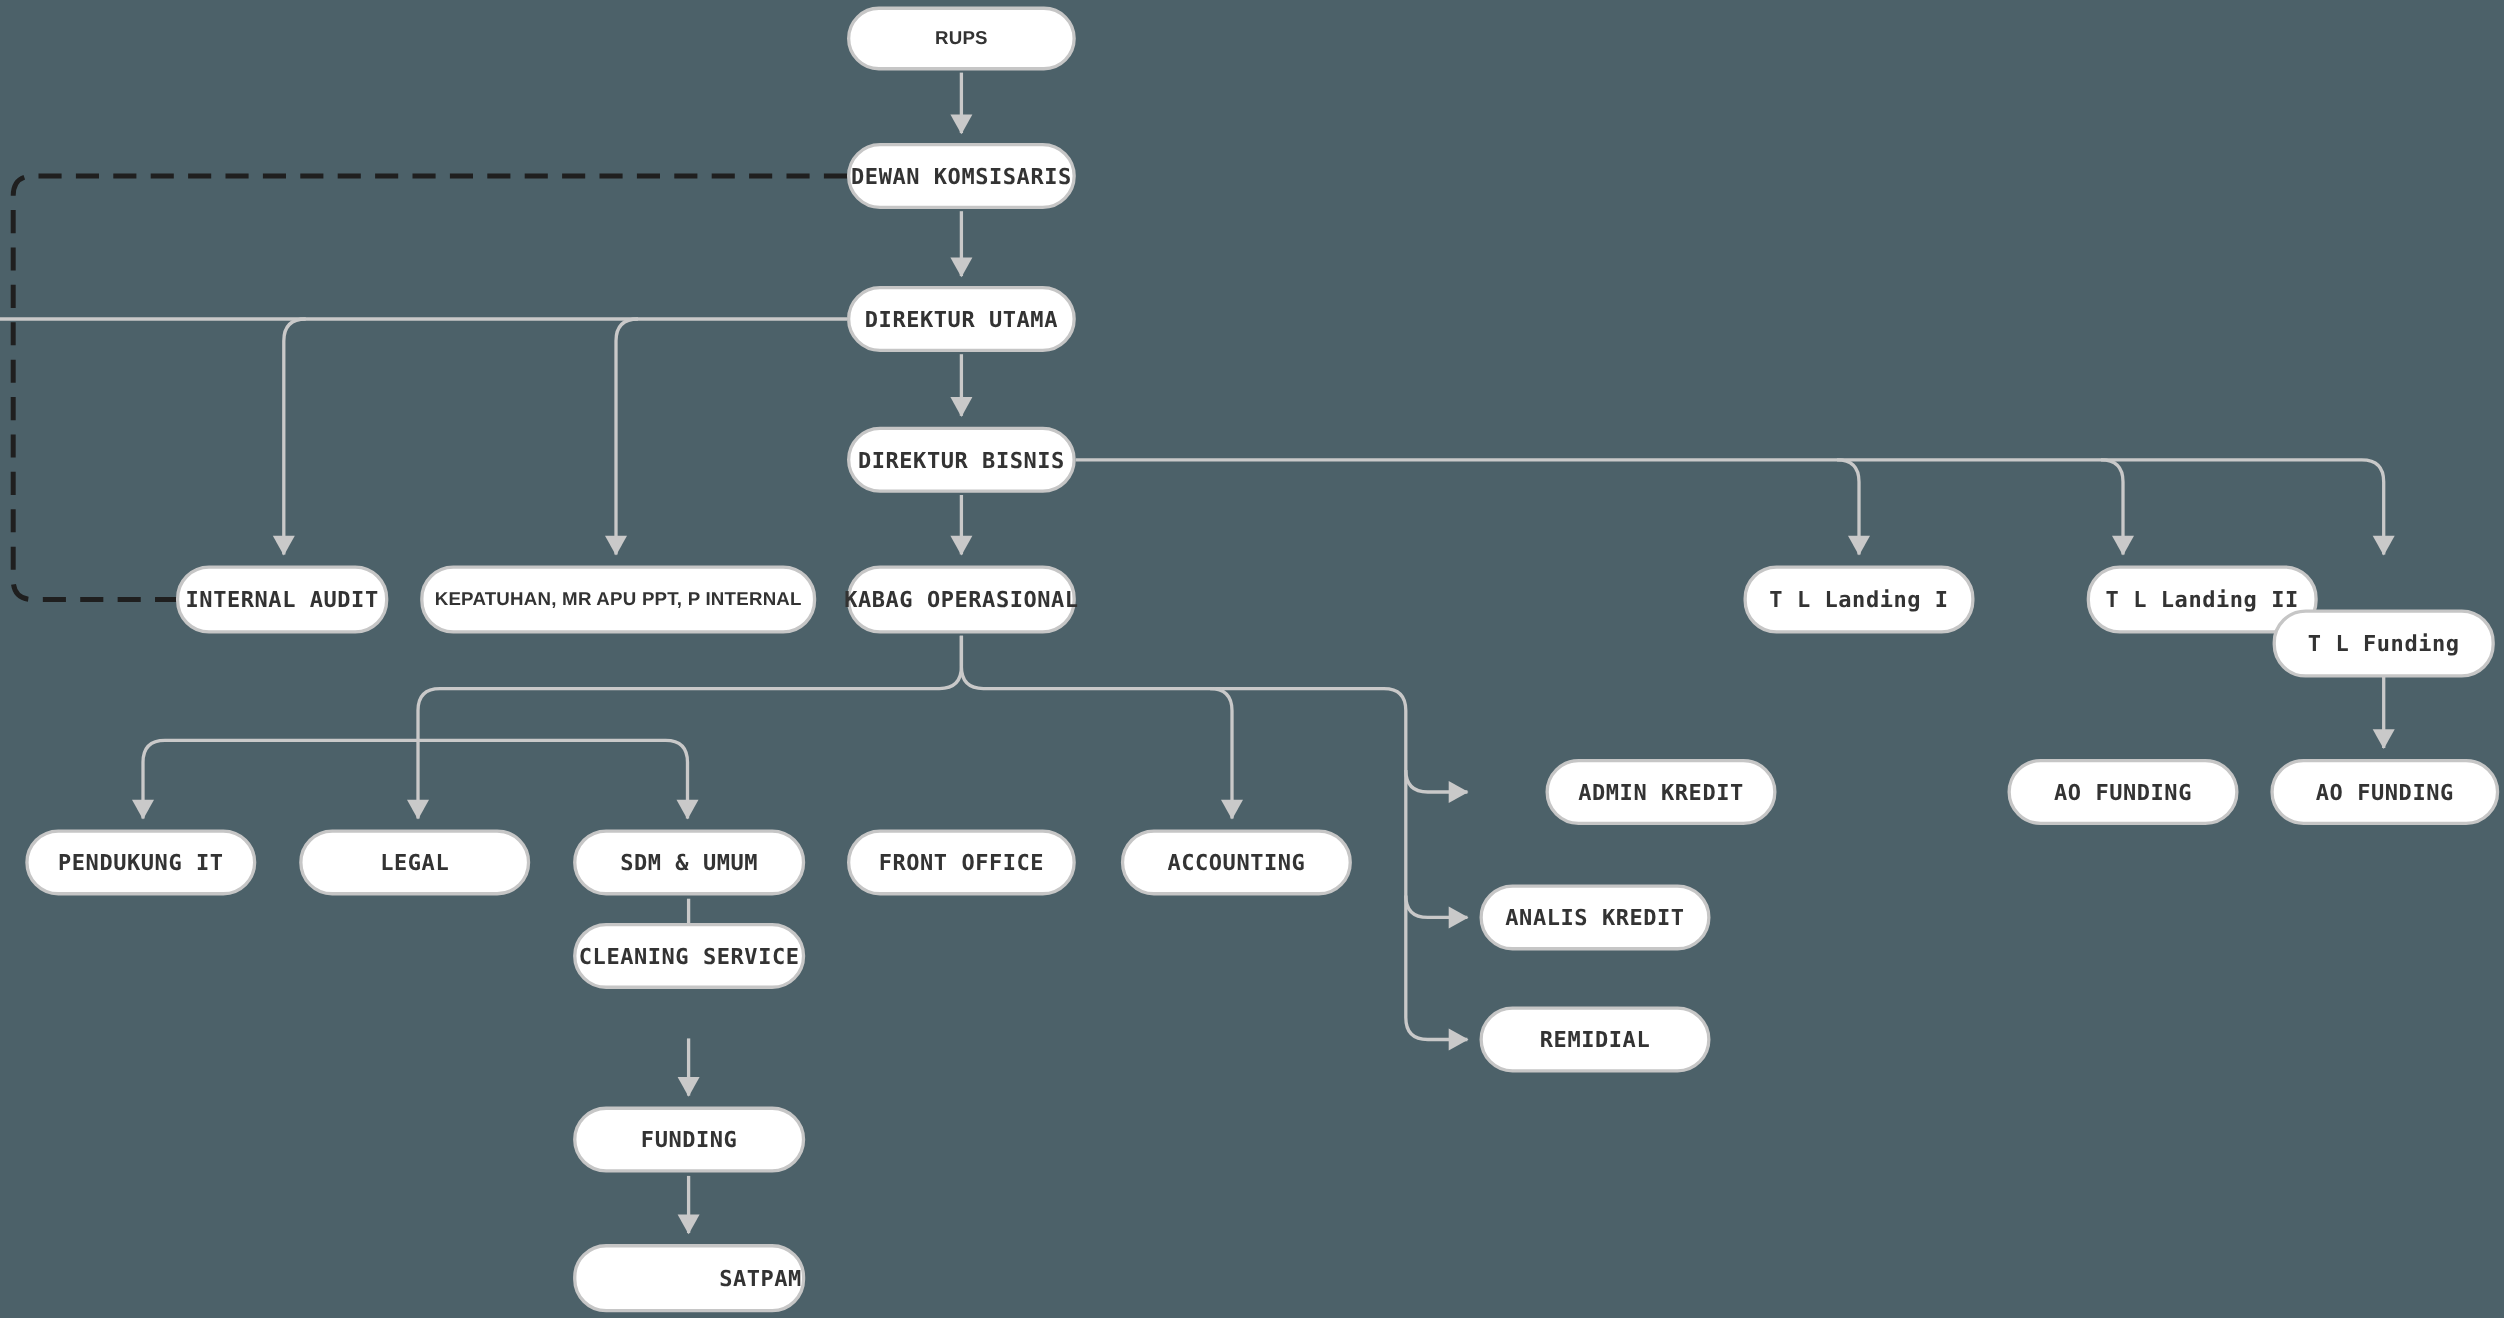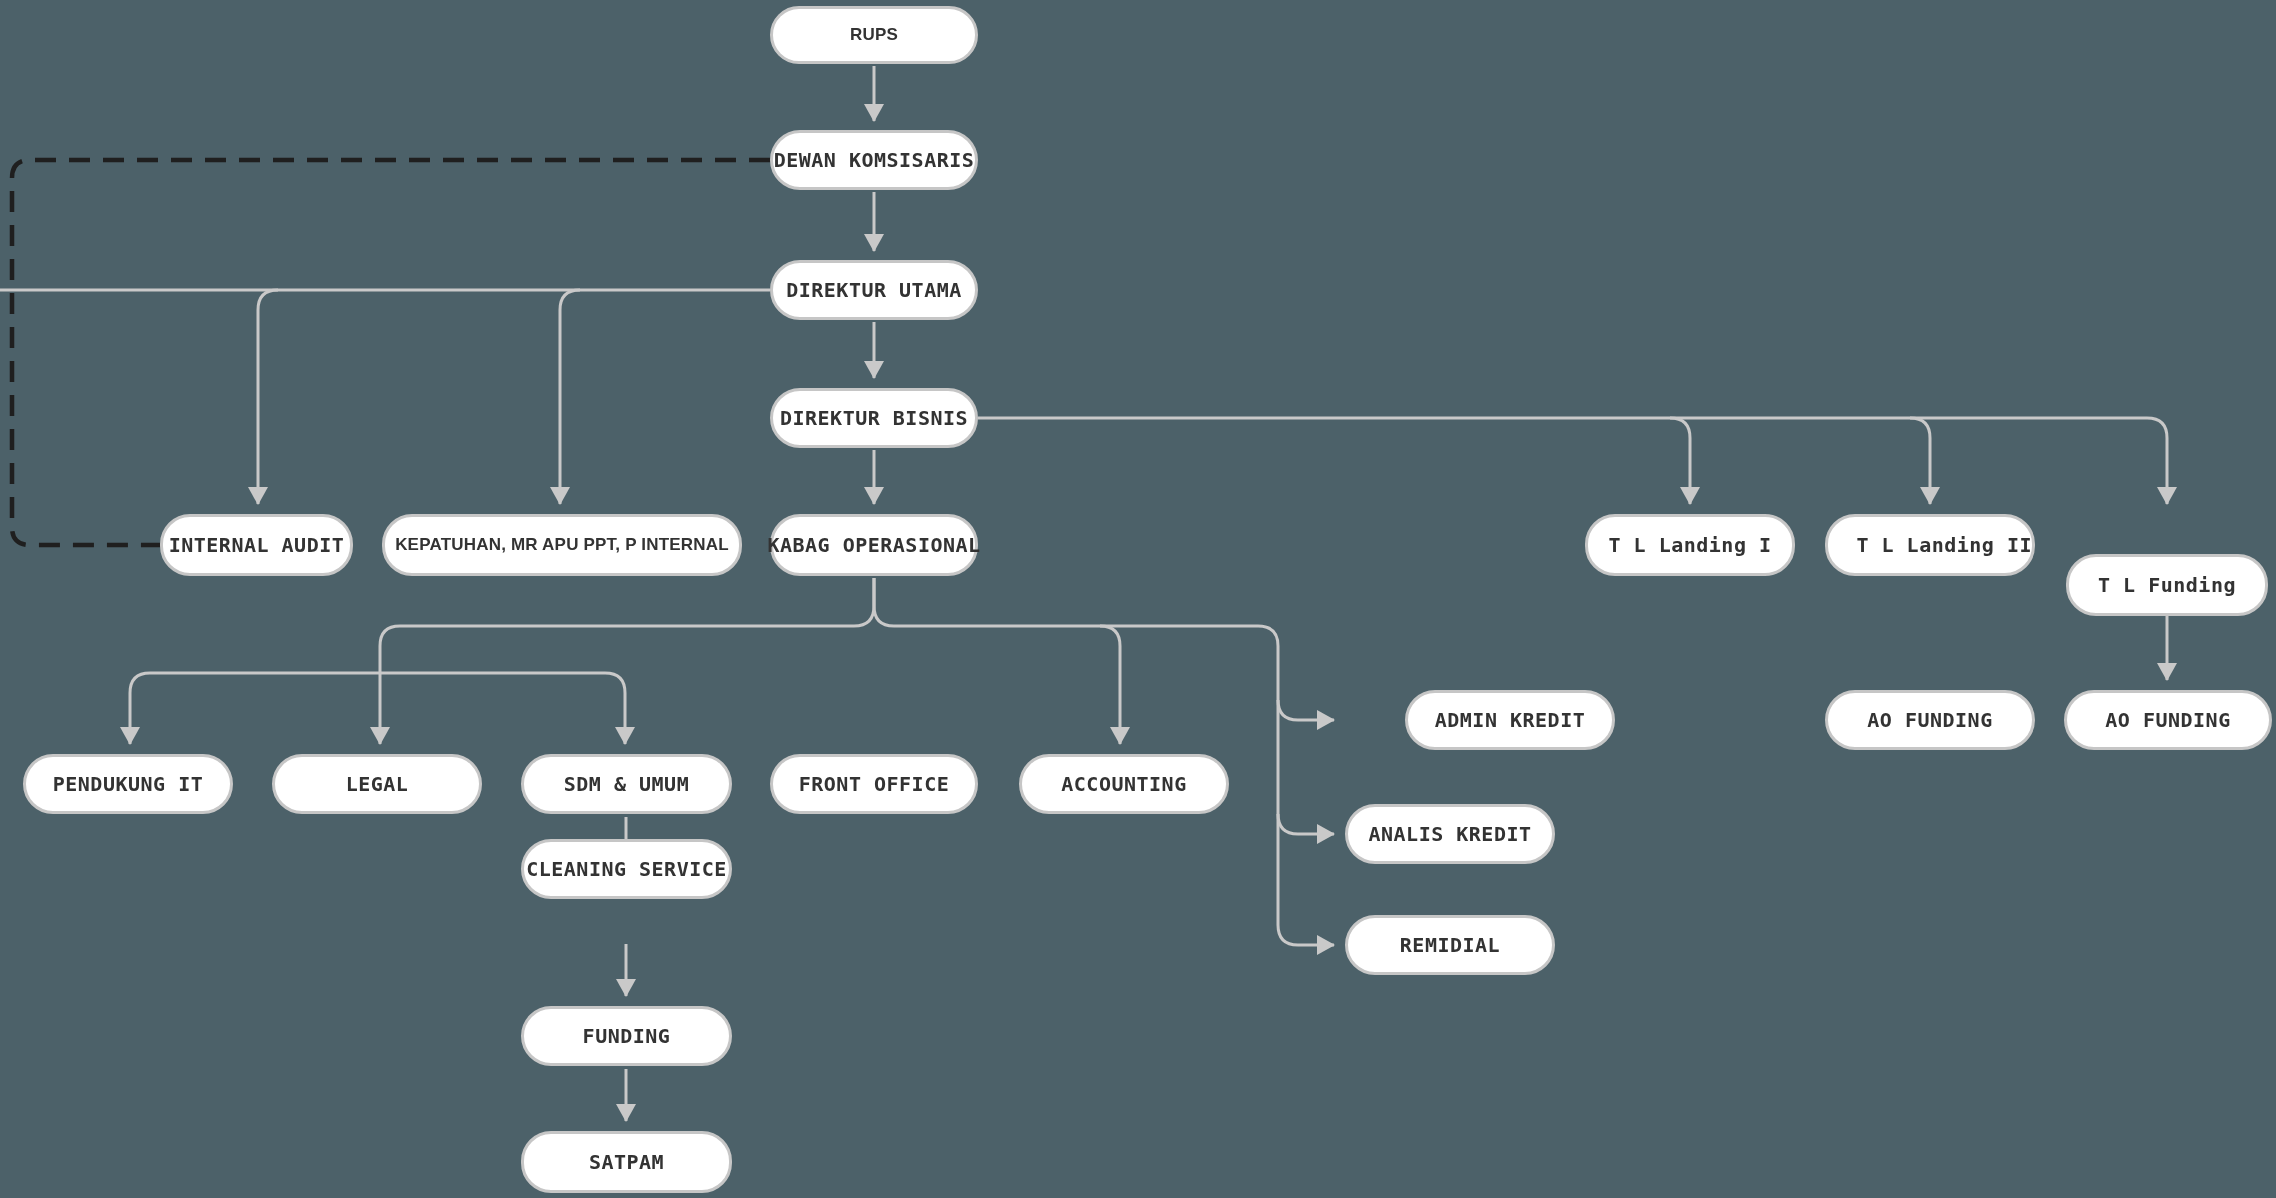--- a/index.html
+++ b/index.html
@@ -94,21 +94,21 @@
       </div>
       <div class="node" style="left: 160px; top: 514px; width: 193px; height: 62px;">
         <span>INTERNAL AUDIT</span>
       </div>
       <div class="node sans" style="left: 382px; top: 514px; width: 360px; height: 62px;">
         <span>KEPATUHAN, MR APU PPT, P INTERNAL</span>
       </div>
       <div class="node" style="left: 1585px; top: 514px; width: 210px; height: 62px;">
         <span>T L Landing I</span>
       </div>
-      <div class="node" style="left: 1825px; top: 514px; width: 210px; height: 62px; justify-content: flex-end;">
+      <div class="node" style="left: 1897px; top: 514px; width: 210px; height: 62px;">
         <span>T L Landing II</span>
       </div>
       <div class="node" style="left: 2066px; top: 514px; width: 202px; height: 62px; margin-top: 40px;">
         <span>T L Funding</span>
       </div>
       <div class="node" style="left: 1825px; top: 690px; width: 210px; height: 60px;">
         <span>AO FUNDING</span>
       </div>
       <div class="node" style="left: 2064px; top: 690px; width: 208px; height: 60px;">
         <span>AO FUNDING</span>
@@ -136,17 +136,17 @@
       </div>
       <div class="node" style="left: 1019px; top: 754px; width: 210px; height: 60px;">
         <span>ACCOUNTING</span>
       </div>
       <div class="node" style="left: 521px; top: 839px; width: 211px; height: 60px; justify-content: center;">
         <span>CLEANING SERVICE</span>
       </div>
       <div class="node" style="left: 521px; top: 1006px; width: 211px; height: 60px;">
         <span>FUNDING</span>
       </div>
-      <div class="node" style="left: 521px; top: 1131px; width: 211px; height: 62px;">
+      <div class="node" style="left: 521px; top: 1131px; width: 211px; height: 62px; justify-content: flex-end;">
         <span>SATPAM</span>
       </div>
     </div>
 </div>
 
 </body></html>

